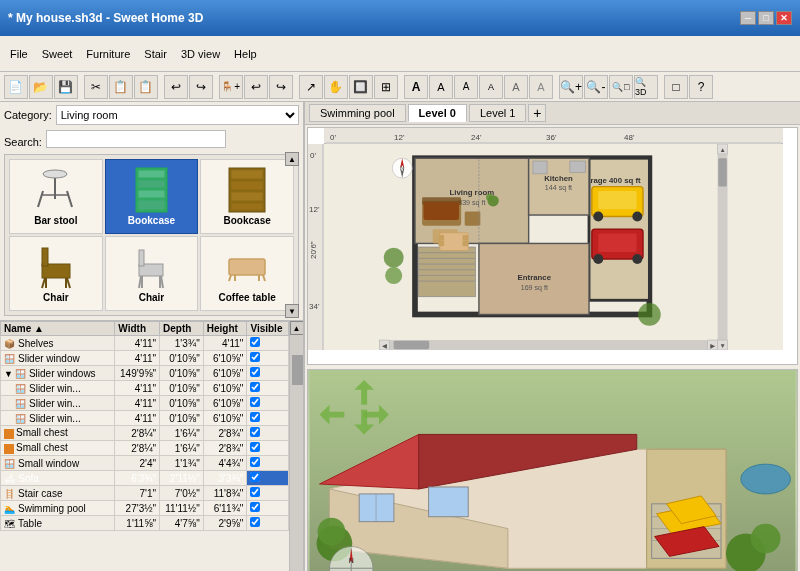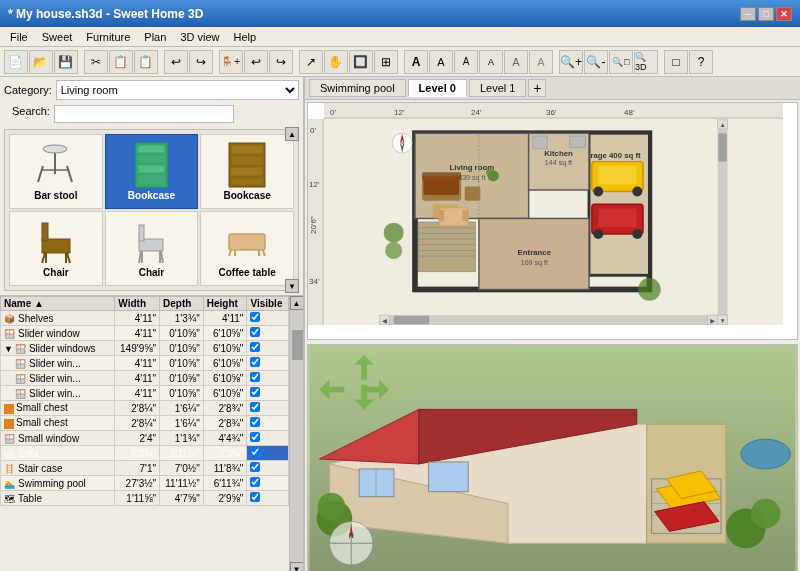--- a/index.html
+++ b/index.html
@@ -1,21 +1,21 @@
 <!DOCTYPE html>
 <html><head>
   <meta charset="utf-8">
   <style>
     * { margin: 0; padding: 0; box-sizing: border-box; }
     body { width: 800px; height: 571px; overflow: hidden; font-family: Arial, sans-serif; font-size: 11px; background: #d4d0c8; }
     
     
     .title-bar {
       background: linear-gradient(to bottom, #4a90d9, #2060b0);
-      height: 27px;
+      height: 36px;
       display: flex;
       align-items: center;
       justify-content: space-between;
       padding: 0 8px;
       color: white;
       font-size: 12px;
       font-weight: bold;
     }
     .title-bar-controls { display: flex; gap: 2px; }
     .title-btn {
@@ -24,21 +24,21 @@
       border: 1px solid #888;
       font-size: 9px;
       display: flex; align-items: center; justify-content: center;
       cursor: pointer;
     }
     .title-btn.close { background: #e04040; color: white; }
     
     
     .menu-bar {
       background: #f0ece4;
-      height: 20px;
+      height: 36px;
       display: flex;
       align-items: center;
       padding: 0 4px;
       border-bottom: 1px solid #bbb;
       gap: 2px;
     }
     .menu-item {
       padding: 1px 6px;
       cursor: pointer;
       font-size: 11px;
@@ -91,22 +91,22 @@
     .category-label { font-size: 11px; white-space: nowrap; }
     .category-select {
       flex: 1;
       height: 20px;
       font-size: 11px;
       border: 1px solid #bbb;
       background: white;
     }
     .search-row {
       display: flex;
-      align-items: flex-start;
-      padding: 2px 12px;
+      align-items: flex-end;
+      padding: 2px 4px;
       gap: 4px;
       background: #f0ece4;
     }
     .search-label { font-size: 11px; }
     .search-input {
       width: 180px;
       height: 18px;
       font-size: 11px;
       border: 1px solid #bbb;
       background: white;
@@ -326,21 +326,21 @@
     <div class="title-btn">─</div>
     <div class="title-btn">□</div>
     <div class="title-btn close">✕</div>
   </div>
 </div>
 
 <div class="menu-bar">
   <span class="menu-item">File</span>
   <span class="menu-item">Sweet</span>
   <span class="menu-item">Furniture</span>
-  <span class="menu-item">Plan</span>
+  <span class="menu-item">Stair</span>
   <span class="menu-item">3D view</span>
   <span class="menu-item">Help</span>
 </div>
 
 <div class="toolbar">
   <div class="toolbar-btn">📄</div>
   <div class="toolbar-btn">📂</div>
   <div class="toolbar-btn">💾</div>
   <div class="toolbar-sep"></div>
   <div class="toolbar-btn">✂</div>

